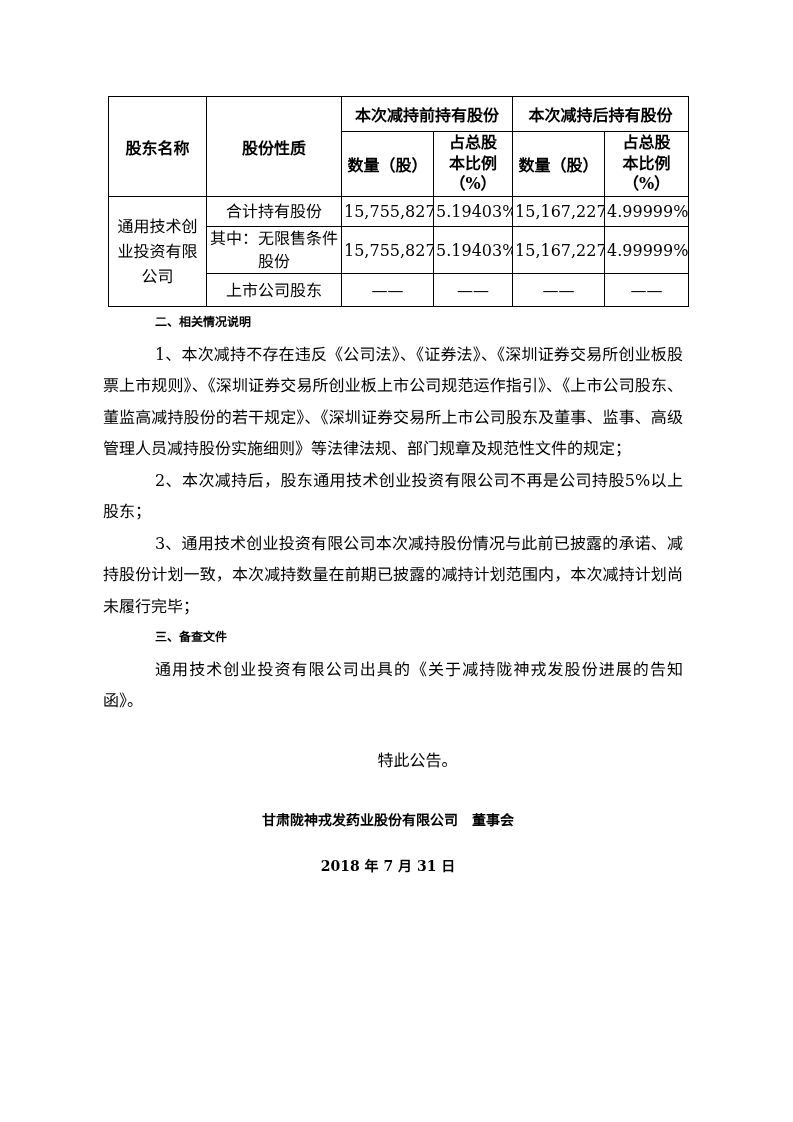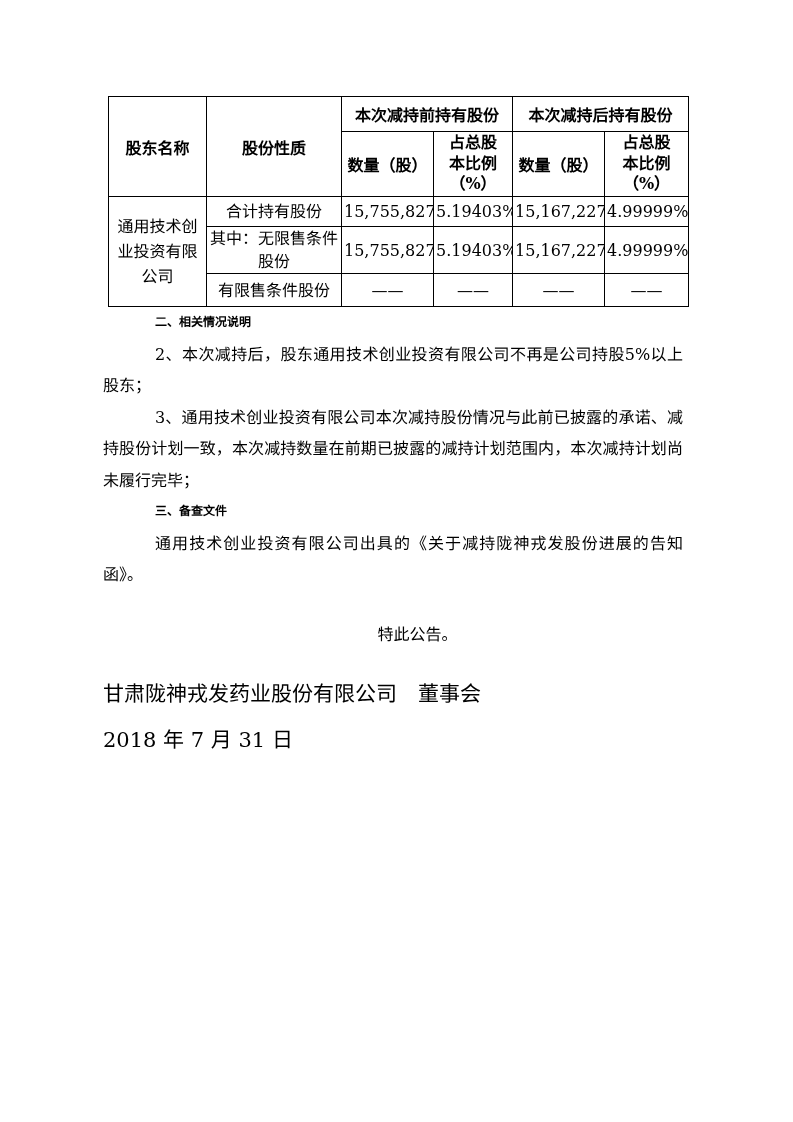--- a/index.html
+++ b/index.html
@@ -58,23 +58,24 @@
     text-indent: 52px;
   }
   .body-text p.closing {
     text-align: center;
     text-indent: 49px;
     margin-top: 28px;
   }
 
   
   .signature {
-    text-align: left;
+    text-align: center;
     padding-right: 10px;
-    font-size: 21px;
+    font-size: 14px;
+    font-weight: bold;
   }
   .sig-company { margin-top: 29px; line-height: 31.5px; }
   .sig-date { margin-top: 14px; line-height: 31.5px; }
 </style>
 </head>
 <body>
 
 <div class="page">
 
   <table class="share-table">
@@ -112,31 +113,32 @@
         <td>4.99999%</td>
       </tr>
       <tr class="r-b2">
         <td class="cell-nature">其中：无限售条件股份</td>
         <td>15,755,827</td>
         <td>5.19403%</td>
         <td>15,167,227</td>
         <td>4.99999%</td>
       </tr>
       <tr class="r-b3">
-        <td class="cell-nature">有限售条件股份</td>
+        <td class="cell-nature">上市公司股东</td>
         <td>——</td>
         <td>——</td>
         <td>——</td>
         <td>——</td>
       </tr>
     </tbody>
   </table>
 
   <div class="body-text">
     <h3>二、相关情况说明</h3>
+    <p>1、本次减持不存在违反《公司法》、《证券法》、《深圳证券交易所创业板股票上市规则》、《深圳证券交易所创业板上市公司规范运作指引》、《上市公司股东、董监高减持股份的若干规定》、《深圳证券交易所上市公司股东及董事、监事、高级管理人员减持股份实施细则》等法律法规、部门规章及规范性文件的规定；</p>
     <p>2、本次减持后，股东通用技术创业投资有限公司不再是公司持股5%以上股东；</p>
     <p>3、通用技术创业投资有限公司本次减持股份情况与此前已披露的承诺、减持股份计划一致，本次减持数量在前期已披露的减持计划范围内，本次减持计划尚未履行完毕；</p>
     <h3>三、备查文件</h3>
     <p>通用技术创业投资有限公司出具的《关于减持陇神戎发股份进展的告知函》。</p>
     <p class="closing">特此公告。</p>
   </div>
 
   <div class="signature">
     <div class="sig-company">甘肃陇神戎发药业股份有限公司　董事会</div>
     <div class="sig-date">2018 年 7 月 31 日</div>

